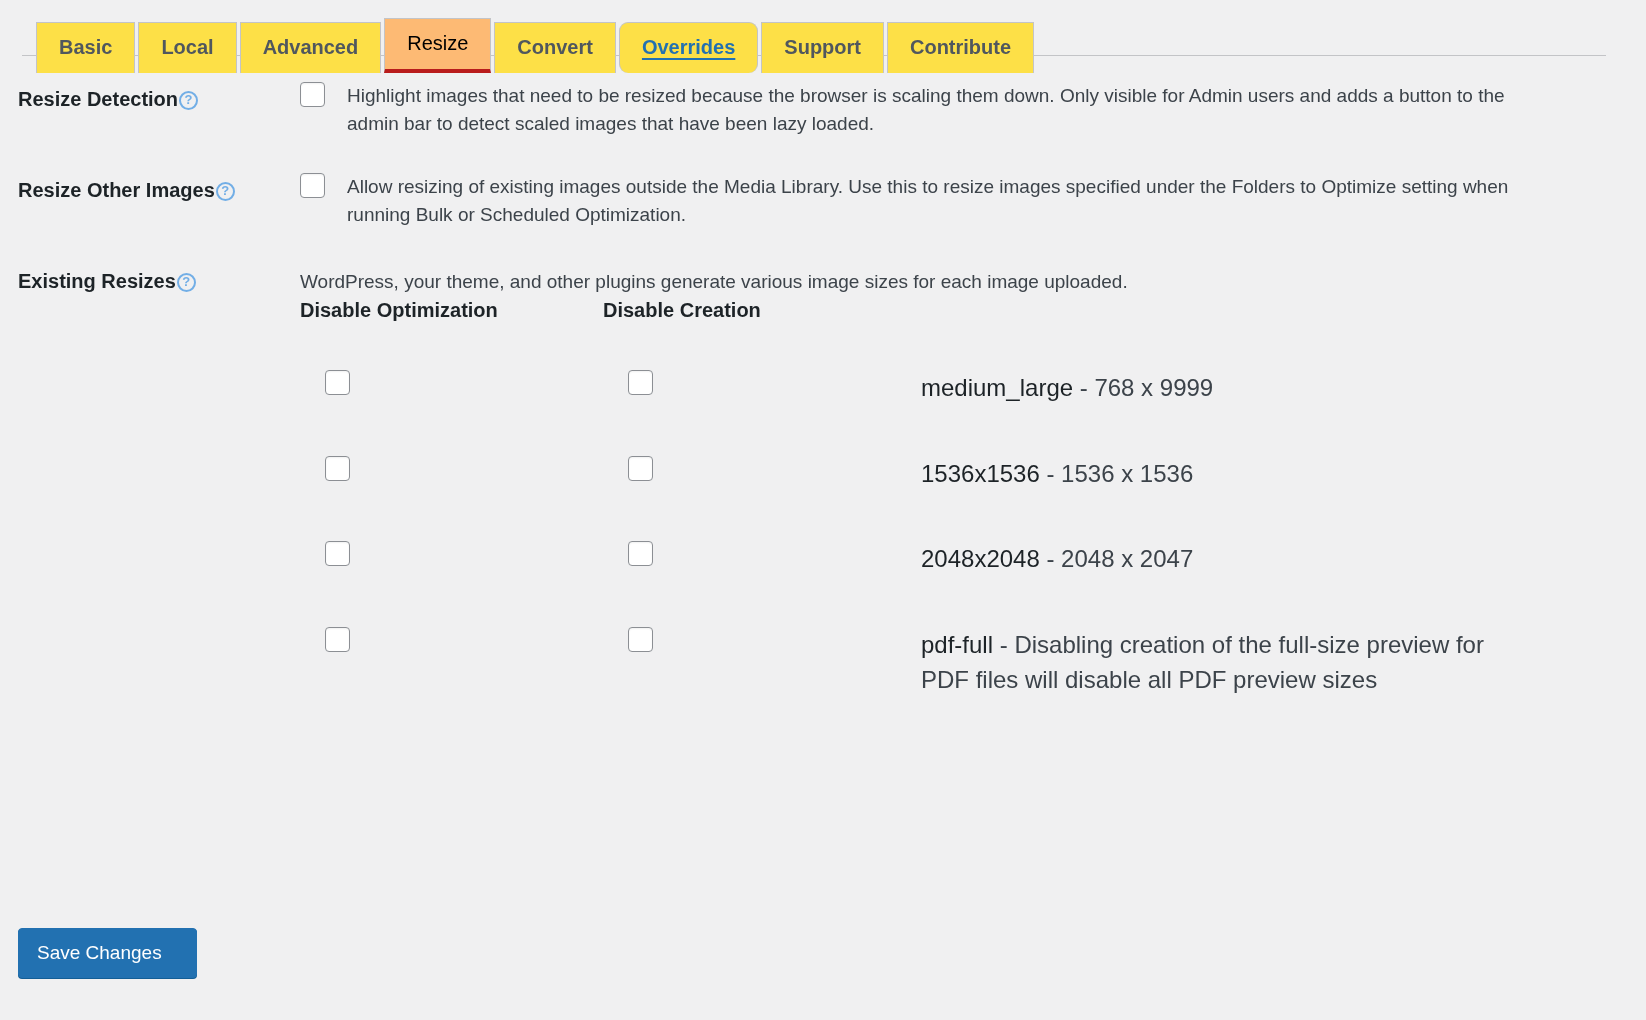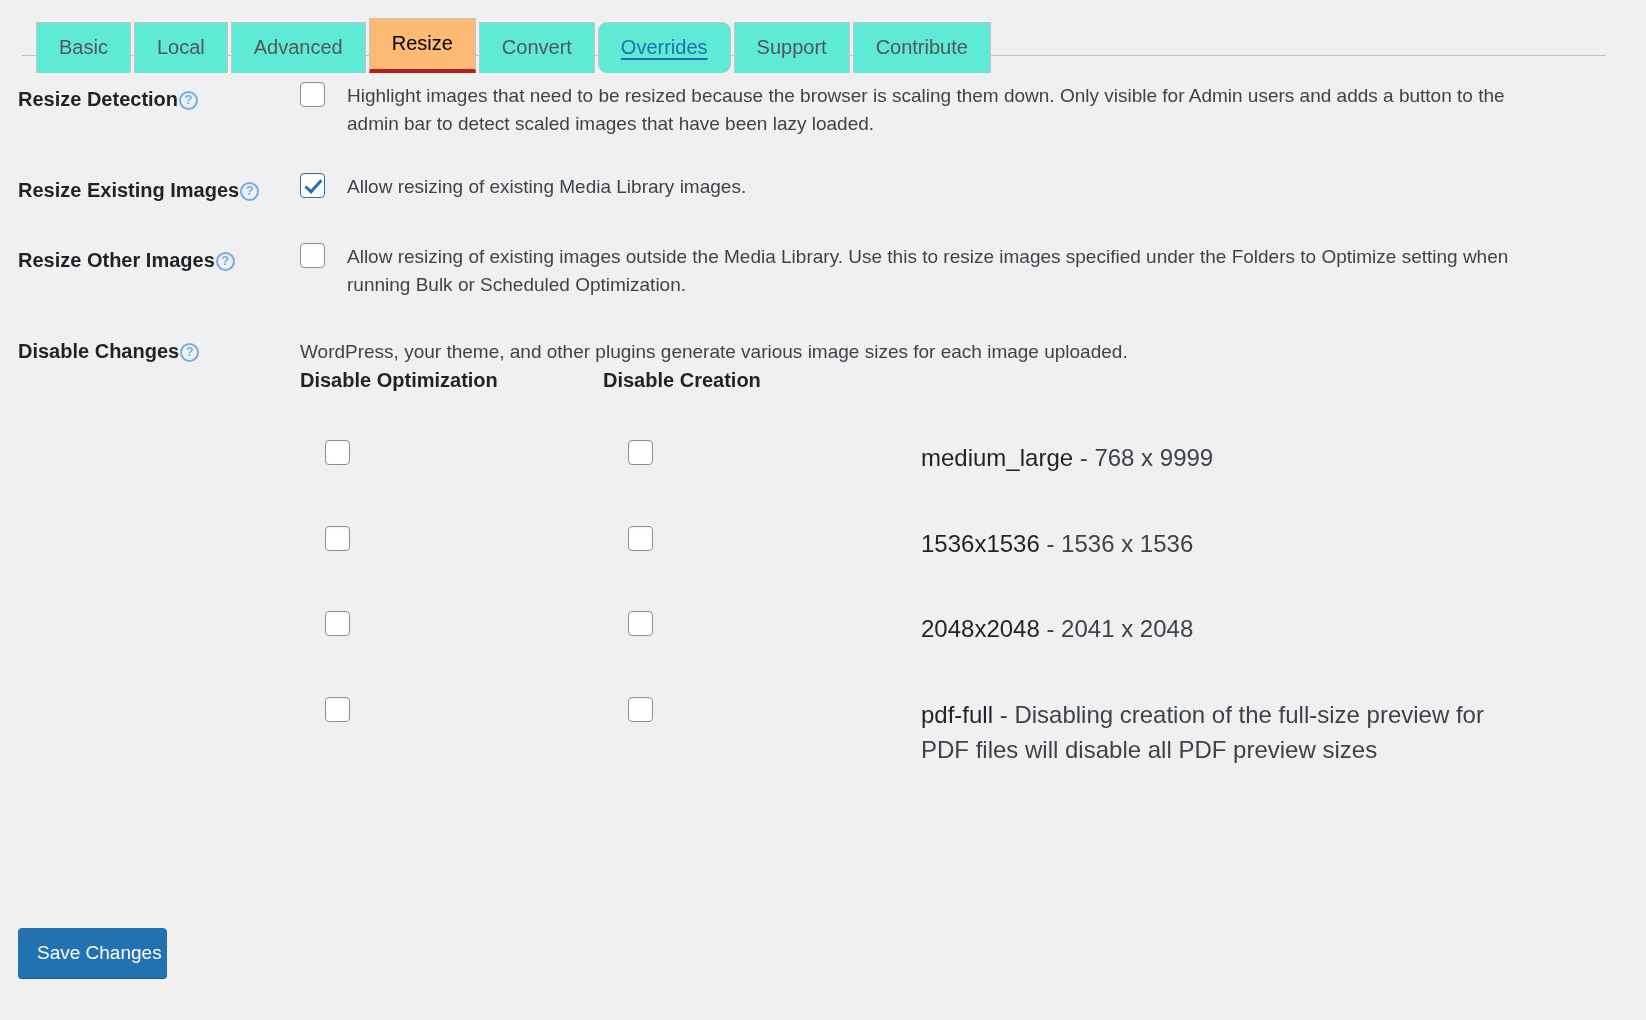--- a/index.html
+++ b/index.html
@@ -34,22 +34,22 @@
     background: #c3c4c7;
   }
   .nav-tab {
     position: relative;
     display: inline-block;
     vertical-align: bottom;
     margin: 0 3px -1px 0;
     padding: 11px 22px 12px 22px;
     font-size: 20px;
     line-height: 1.33;
-    font-weight: 400;
-    background: #5eead4;
+    font-weight: 700;
+    background: #fde047;
     color: #50575e;
     border: 1px solid #c3c4c7;
     border-bottom: none;
     text-decoration: none;
     box-sizing: border-box;
     cursor: pointer;
     z-index: 1;
   }
   .nav-tab.active {
     background: #fdba74;
@@ -198,21 +198,21 @@
   }
   .button-primary {
     display: inline-block;
     background: #2271b1;
     border: 1px solid #2271b1;
     border-radius: 4px;
     color: #fff;
     font-size: 19px;
     font-family: "Liberation Sans", sans-serif;
     line-height: 1;
-    padding: 14px 4px 15px 18px;
+    padding: 14px 34px 15px 18px;
     cursor: pointer;
     box-shadow: 0 1px 0 #135e96;
   }
 </style>
 </head>
 <body>
 
 <nav class="nav-tab-wrapper">
   <a class="nav-tab">Basic</a><a class="nav-tab">Local</a><a class="nav-tab">Advanced</a><a class="nav-tab active">Resize</a><a class="nav-tab">Convert</a><a class="nav-tab hovered">Overrides</a><a class="nav-tab">Support</a><a class="nav-tab">Contribute</a>
 </nav>
@@ -230,36 +230,20 @@
         </span>
       </th>
       <td>
         <div class="opt-line">
           <input type="checkbox" class="cb" style="">
           <label>Highlight images that need to be resized because the browser is scaling them down. Only visible for Admin users and adds a button to the admin bar to detect scaled images that have been lazy loaded.</label>
         </div>
       </td>
     </tr>
 
-    <tr>
-      <th>
-        <span class="th-inner">
-          <span>Resize Existing Images</span>
-          <span class="help-icon">
-              <span>?</span>
-            </span>
-        </span>
-      </th>
-      <td>
-        <div class="opt-line">
-          <input type="checkbox" class="cb" checked="" style="">
-          <label>Allow resizing of existing Media Library images.</label>
-        </div>
-      </td>
-    </tr>
 
     <tr>
       <th>
         <span class="th-inner">
           <span>Resize Other Images</span>
           <span class="help-icon">
               <span>?</span>
             </span>
         </span>
       </th>
@@ -267,21 +251,21 @@
         <div class="opt-line">
           <input type="checkbox" class="cb" style="">
           <label>Allow resizing of existing images outside the Media Library. Use this to resize images specified under the Folders to Optimize setting when running Bulk or Scheduled Optimization.</label>
         </div>
       </td>
     </tr>
 
     <tr>
       <th>
         <span class="th-inner">
-          <span>Disable Changes</span>
+          <span>Existing Resizes</span>
           <span class="help-icon">
               <span>?</span>
             </span>
         </span>
       </th>
       <td>
         <p class="intro-text">WordPress, your theme, and other plugins generate various image sizes for each image uploaded.</p>
 
         <div class="resize-grid">
           <div class="grid-row grid-head">
@@ -312,21 +296,21 @@
               <div class="col-name size-name"><span class="code">1536x1536</span><span> - 1536 x 1536</span></div>
             </div>
 
             <div class="grid-row">
               <div class="col-opt">
                 <input type="checkbox" class="cb" style="">
               </div>
               <div class="col-crt">
                 <input type="checkbox" class="cb" style="">
               </div>
-              <div class="col-name size-name"><span class="code">2048x2048</span><span> - 2041 x 2048</span></div>
+              <div class="col-name size-name"><span class="code">2048x2048</span><span> - 2048 x 2047</span></div>
             </div>
 
             <div class="grid-row">
               <div class="col-opt">
                 <input type="checkbox" class="cb" style="">
               </div>
               <div class="col-crt">
                 <input type="checkbox" class="cb" style="">
               </div>
               <div class="col-name size-name"><span class="code">pdf-full</span><span> - Disabling creation of the full-size preview for PDF files will disable all PDF preview sizes</span></div>

